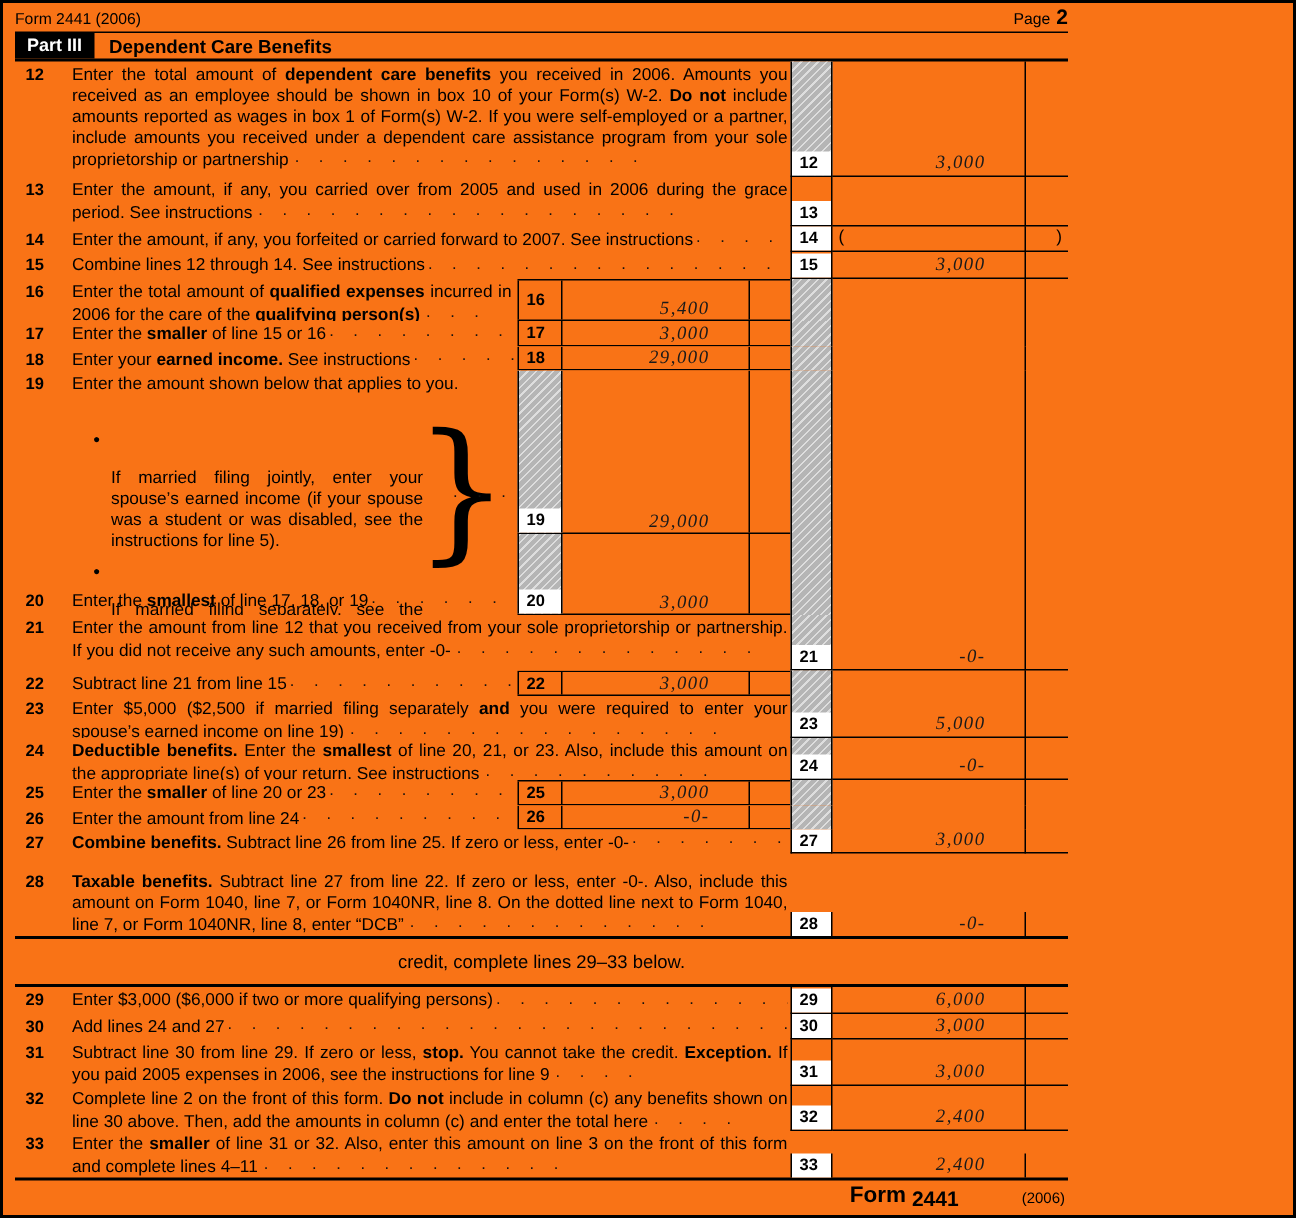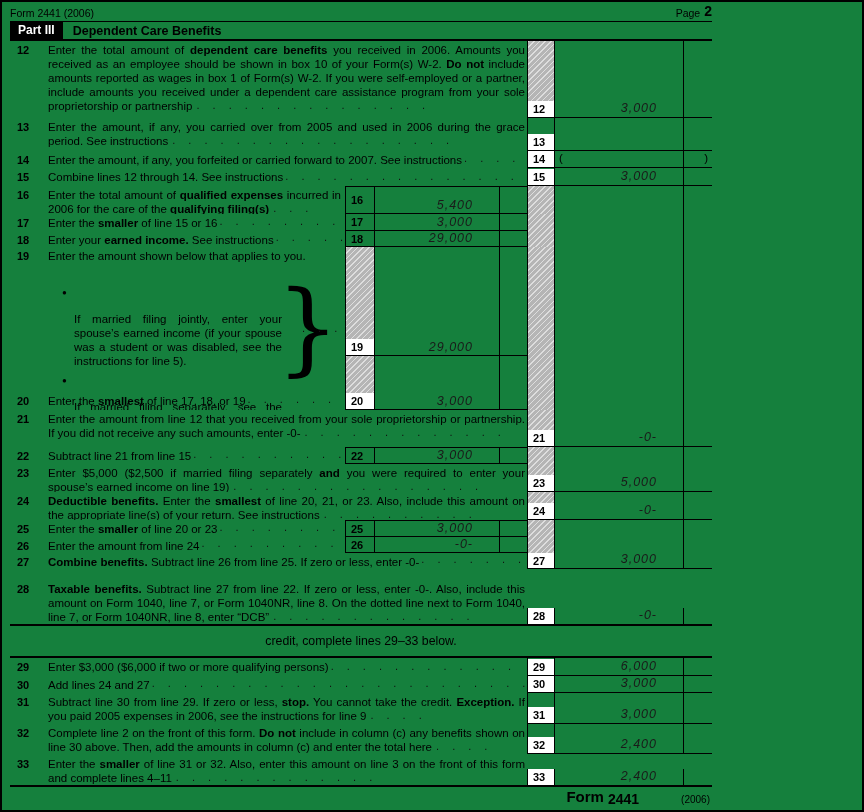--- a/index.html
+++ b/index.html
@@ -1,18 +1,18 @@
 <!DOCTYPE html>
 <html><head>
 <meta charset="utf-8">
 <style>
   * { box-sizing: border-box; margin: 0; padding: 0; }
   html,body { background:#fff; }
   body { font-family:"Liberation Sans","DejaVu Sans",sans-serif; color:#000; }
-  #sheet { width:864px; height:812px; background:#15803d; border:2px solid #000; overflow:hidden; position:relative; }
+  #sheet { width:864px; height:812px; background:#f97316; border:2px solid #000; overflow:hidden; position:relative; }
   .content { margin-left:8px; width:702px; }
 
   
   .tophdr { display:flex; justify-content:space-between; align-items:flex-end; height:20px; border-bottom:1px solid #000; font-size:10.5px; padding-bottom:2px; }
   .pageword { font-size:10.5px; }
   .pagenum { font-weight:bold; font-size:14px; margin-left:4px; }
   .pagecell { display:flex; align-items:flex-end; }
 
   
   .parthdr { display:flex; align-items:center; height:19px; border-bottom:2px solid #000; }
@@ -32,21 +32,21 @@
   .lead { overflow:hidden; white-space:nowrap; letter-spacing:5px; color:#111; font-size:11px; }
   .flexlead { flex:1; align-self:flex-end; padding-bottom:3px; margin:0 2px; }
   .iblead { display:inline-block; height:12px; line-height:12px; vertical-align:-1px; margin-left:4px; }
 
   
   .gut { width:28px; flex:none; border-left:1px solid #000; border-right:1px solid #000; display:flex; flex-direction:column; }
   .ncell { margin-top:auto; height:16px; background:#fff; display:flex; align-items:center; padding-left:5px; font-weight:bold; font-size:11px; }
   .hatch { background-color:#b5b5b5; background-image:repeating-linear-gradient(135deg, rgba(255,255,255,0.55) 0 1px, rgba(0,0,0,0) 1px 4px); }
   .amt { width:129px; flex:none; border-right:1px solid #000; display:flex; align-items:flex-end; justify-content:flex-end; padding:0 26px 2px 4px; }
   .end { width:28px; flex:none; display:flex; align-items:flex-end; justify-content:flex-end; padding:0 4px 2px 0; }
-  .val { font-style:italic; font-size:12.5px; letter-spacing:1px; font-family:Liberation Sans, sans-serif; color:#1a1a1a; }
+  .val { font-style:italic; font-size:12.5px; letter-spacing:1px; font-family:Liberation Serif, serif; color:#1a1a1a; }
   .bb > .gut, .bb > .amt, .bb > .end { border-bottom:1px solid #000; }
   .thick { border-bottom:2px solid #000;align-items:flex-end; }
   .amt.paren { justify-content:space-between; padding-left:4px; }
 
   
   .mini { flex:none; width:182px; display:flex; }
   .mno { width:30px; flex:none; border-left:1px solid #000; border-right:1px solid #000; font-weight:bold; font-size:11px; display:flex; align-items:center; padding-left:5px; }
   .mamt { width:124px; flex:none; display:flex; align-items:flex-end; justify-content:flex-end; padding:0 26px 1px 4px; }
   .mend { width:28px; flex:none; border-left:1px solid #000; }
   .mbt { border-top:1px solid #000; }
@@ -158,21 +158,21 @@
     <div class="amt">
           <span class="val">3,000</span>
         </div>
     <div class="end"></div>
   </div>
 
   <div class="row" style="height:28px">
     <div class="left">
       <div class="no">16</div>
       <div class="body" style="padding-right:186px">
-        <span><span>Enter the total amount of </span><span class="bold">qualified expenses</span><span> incurred in 2006 for the care of the </span><span class="bold">qualifying filing(s)</span></span><span class="lead iblead" style="width:38px">. . . . . . . . . . . . . . . . . . . . . . . . . . . . . . . . . . . . . . . . . . . . . . . .</span>
+        <span><span>Enter the total amount of </span><span class="bold">qualified expenses</span><span> incurred in 2006 for the care of the </span><span class="bold">qualifying person(s)</span></span><span class="lead iblead" style="width:38px">. . . . . . . . . . . . . . . . . . . . . . . . . . . . . . . . . . . . . . . . . . . . . . . .</span>
         <div class="mini miniabs mbt mbb">
           <div class="mno">16</div>
           <div class="mamt">
                 <span class="val">5,400</span>
               </div>
           <div class="mend"></div>
         </div>
       </div>
     </div>
     <div class="gut hatch"></div>

